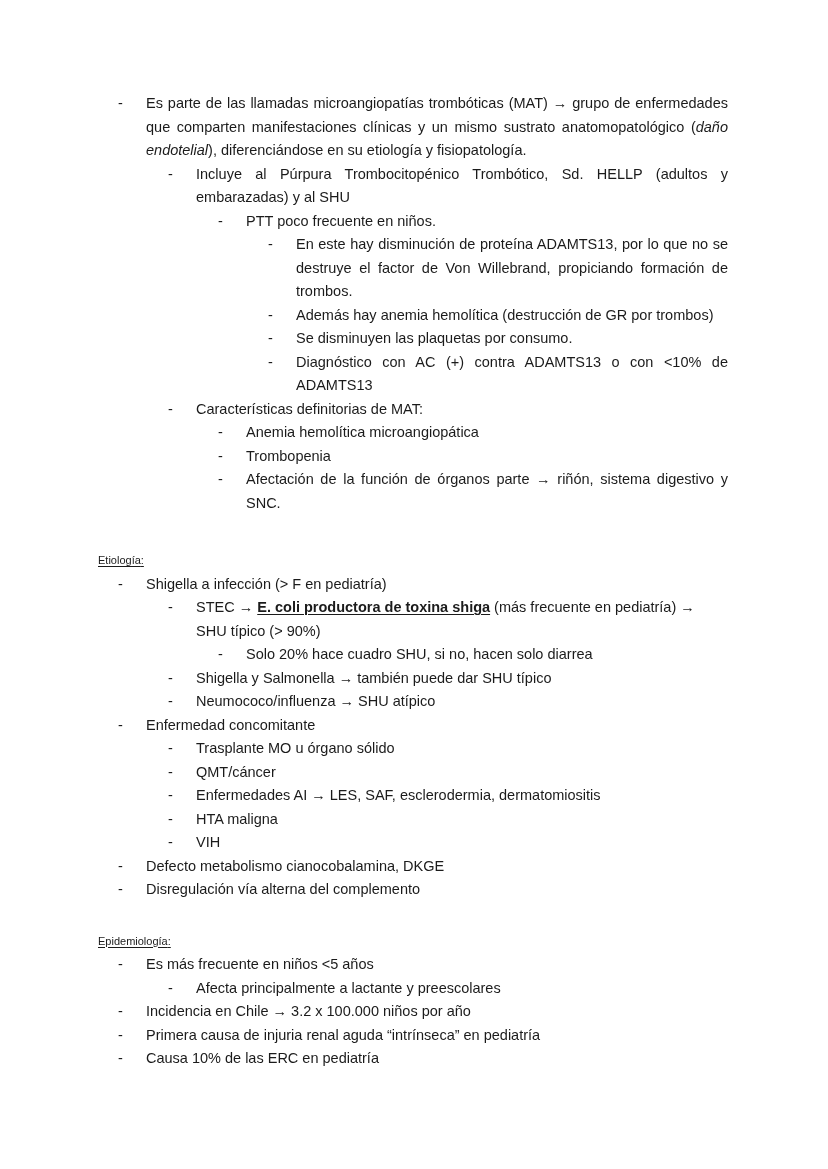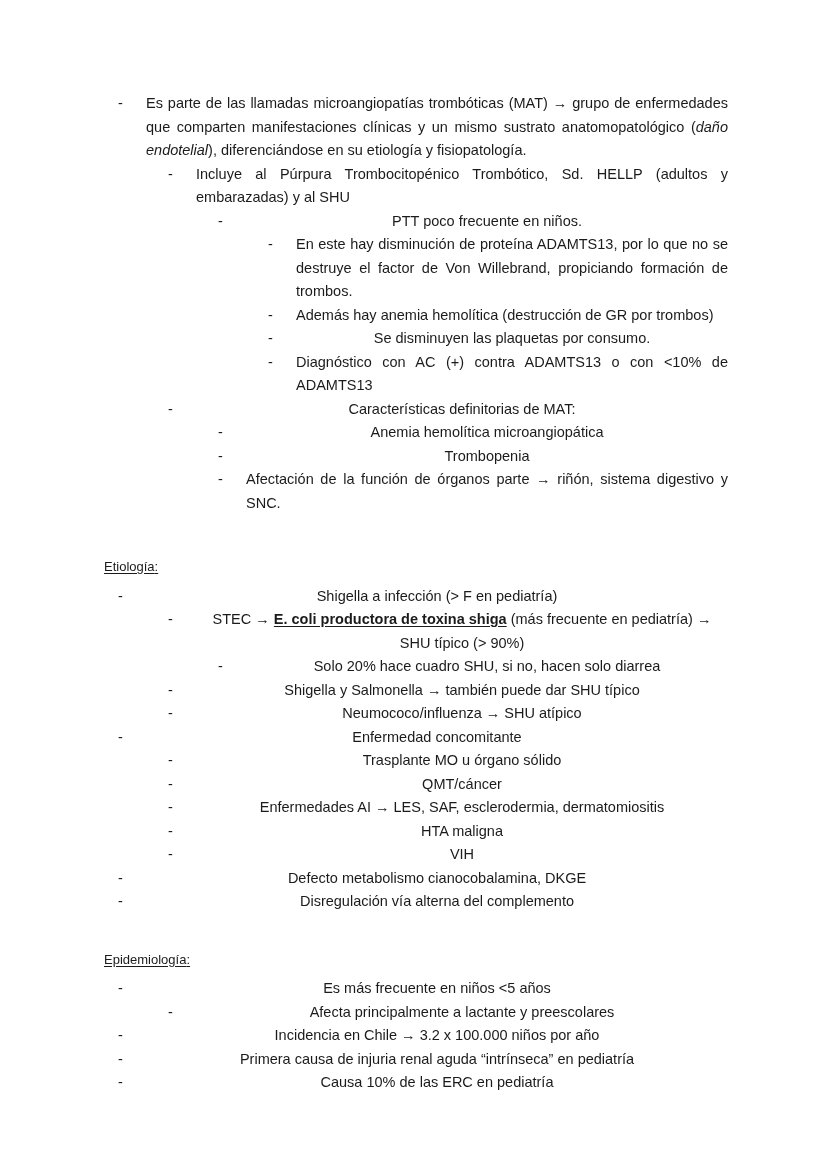--- a/index.html
+++ b/index.html
@@ -41,36 +41,36 @@
   }
   .txt {
     flex: 1 1 auto;
     font-size: 14.5px;
     line-height: 23.5px;
     text-align: justify;
     text-justify: inter-word;
     hyphens: none;
   }
   .txt.left {
-    text-align: center;
+    text-align: left;
   }
 
   
   .lv1 { margin-left: 20px; }
   .lv2 { margin-left: 70px; }
   .lv3 { margin-left: 120px; }
   .lv4 { margin-left: 170px; }
 
   
   .heading {
-    font-size: 13px;
+    font-size: 11px;
     line-height: 23.5px;
     text-decoration: underline;
     text-underline-offset: 2px;
-    margin: 6px;
+    margin: 0;
   }
   .heading.bold { font-weight: bold; }
   .heading .plain { text-decoration: none; }
   .spacer-md { height: 20px; }
   .spacer-lg { height: 28px; }
   .spacer-xl { height: 34px; }
 
   b, strong { font-weight: normal; }
   i, em { font-style: italic; }
   .bu { font-weight: bold; text-decoration: underline; text-underline-offset: 2px; margin-top: 20px; }

